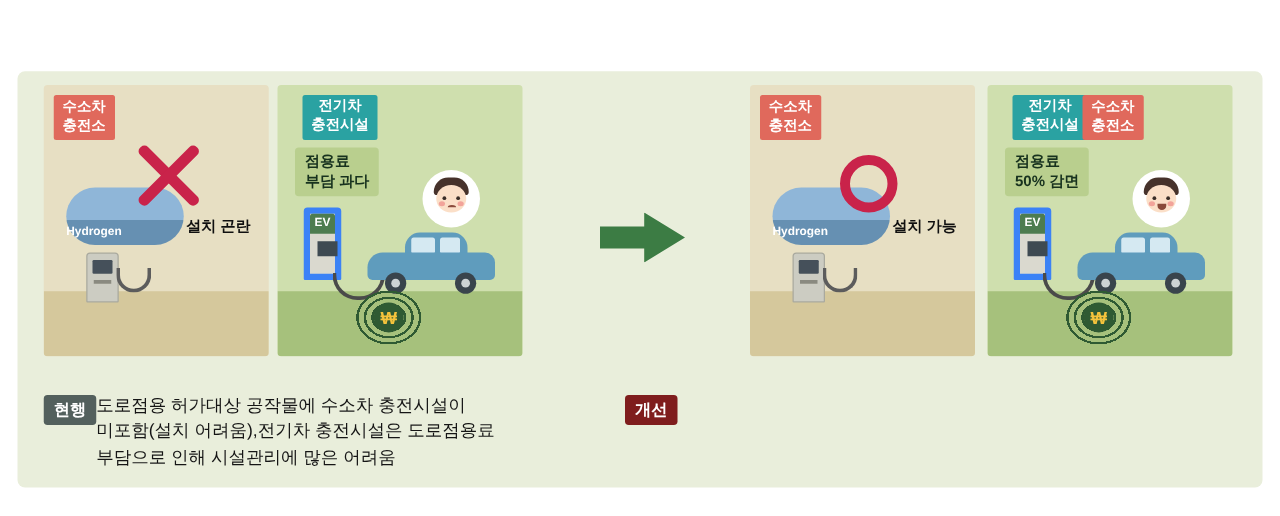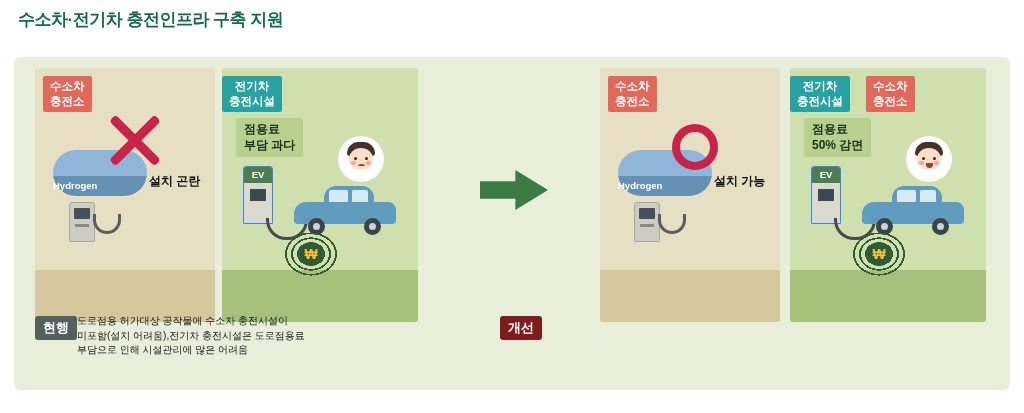--- a/index.html
+++ b/index.html
@@ -4,35 +4,35 @@
 <style>
   * { margin:0; padding:0; box-sizing:border-box; }
   html,body { background:#ffffff; }
   body { font-family:"Liberation Sans", sans-serif; }
   .page { position:relative; width:1024px; height:413px; background:#ffffff; overflow:hidden; }
 
   .title { position:absolute; left:18px; top:8px; font-size:17px; font-weight:bold; color:#156a4f; letter-spacing:-0.5px; }
 
   .board { position:absolute; left:14px; top:57px; width:996px; height:333px; background:#e9eedb; border-radius:6px; }
 
-  .scene { position:absolute; top:11px; height:254px; border-radius:3px; overflow:hidden; }
+  .scene { position:absolute; top:11px; height:217px; border-radius:3px; overflow:hidden; }
   .scene--beige { background:#e7dfc3; }
   .scene--green { background:#cfdfae; }
   #scene-a { left:21px;  width:180px; }
   #scene-b { left:208px; width:196px; }
   #scene-c { left:586px; width:180px; }
   #scene-d { left:776px; width:196px; }
   .ground { position:absolute; left:0; right:0; bottom:0; height:52px; }
   .scene--beige .ground { background:#d5c89c; }
   .scene--green .ground { background:#a6c17c; }
 
   .badge { position:absolute; top:8px; padding:3px 7px; font-size:11.5px; font-weight:bold; line-height:1.3;
            color:#fff; text-align:center; white-space:pre-line; border-radius:2px; }
   .badge--red  { background:#e0695c; left:8px; }
-  .badge--teal { background:#2aa2a2; left:0; }
+  .badge--teal { background:#2aa2a2; left:20px;font-family:Liberation Mono, monospace; }
   .badge--pos2 { left:76px; }
 
   
   .tank { position:absolute; left:18px; top:82px; width:94px; height:46px; border-radius:23px;
           background:linear-gradient(#8fb6d8 0 56%, #6690b2 56% 100%); }
   .tank__label { position:absolute; left:0; right:0; bottom:5px; text-align:left; font-size:9.5px; font-weight:bold; color:#fff; }
   .dispenser { position:absolute; left:34px; top:134px; width:26px; height:40px; background:#ccccc2;
                border:1px solid #a9a99e; border-radius:3px 3px 1px 1px; }
   .dispenser__screen { position:absolute; left:4px; top:5px; width:16px; height:11px; background:#45505a; border-radius:1px; }
   .dispenser__slot { position:absolute; left:5px; top:21px; width:14px; height:3px; background:#8a8a80; }
@@ -45,21 +45,21 @@
   .xmark span:last-child  { transform:rotate(-45deg); }
   .omark { position:absolute; left:72px; top:56px; width:46px; height:46px; border:8px solid #c9234a;
            border-radius:50%; background:transparent; }
 
   .note { position:absolute; left:114px; top:106px; width:64px; font-size:12px; font-weight:bold; color:#101010; line-height:1.2; }
 
   
   .fee-note { position:absolute; left:14px; top:50px; padding:4px 8px; background:#b9cf8e; border-radius:3px;
               font-size:12px; font-weight:bold; color:#17321e; white-space:pre-line; line-height:1.3; }
   .charger { position:absolute; left:21px; top:98px; width:30px; height:58px; background:#dad9cf;
-             border:1px solid #3b82f6; border-radius:3px 3px 1px 1px; }
+             border:5px solid #3b82f6; border-radius:3px 3px 1px 1px; }
   .charger__head { position:absolute; left:0; right:0; top:0; height:16px; background:#4d7c50; color:#fff;
                    font-size:9.5px; font-weight:bold; text-align:center; line-height:16px; border-radius:2px 2px 0 0; }
   .charger__screen { position:absolute; left:6px; top:22px; width:16px; height:12px; background:#3e4a52; }
   .cable { position:absolute; left:44px; top:150px; width:42px; height:22px; border:3px solid #4a4a4a;
            border-top:none; border-radius:0 0 20px 20px; }
 
   .car { position:absolute; left:72px; top:118px; width:102px; height:52px; }
   .car__cabin { position:absolute; left:30px; top:0; width:50px; height:20px; background:#5f9cbd; border-radius:12px 12px 0 0; }
   .car__window { position:absolute; top:4px; height:13px; background:#d5e9f2; border-radius:2px; }
   .car__window--front { left:5px; width:19px; }
@@ -88,29 +88,28 @@
   .face__cheek--l { left:13px; } .face__cheek--r { left:28px; }
   .face__mouth--sad { position:absolute; left:20px; top:28px; width:7px; height:4px; border-top:2px solid #8a4a3a; border-radius:50%; }
   .face__mouth--happy { position:absolute; left:20px; top:27px; width:7px; height:5px; background:#8a4a3a; border-radius:0 0 7px 7px; }
 
   .arrow { position:absolute; left:466px; top:113px; width:68px; height:40px; background:#3c7c44;
            clip-path:polygon(0 28%, 52% 28%, 52% 0, 100% 50%, 52% 100%, 52% 72%, 0 72%); }
 
   .cap-label { position:absolute; top:259px; padding:3px 8px; color:#fff; font-size:13px; font-weight:bold; border-radius:3px; }
   .cap-label--before { left:21px;  background:#53605d; }
   .cap-label--after  { left:486px; background:#7f1d1d; }
-  .cap-text { position:absolute; top:257px; font-size:10px; color:#151515; line-height:1.45; white-space:pre-line; }
+  .cap-text { position:absolute; top:257px; font-size:14px; color:#151515; line-height:1.45; white-space:pre-line; }
   .cap-text--before { left:63px;  width:400px; }
   .cap-text--after  { left:551px; width:440px; }
 </style>
 </head>
 <body>
 
 <div class="page">
-  <div class="title">수소차·전기차 충전인프라 구축 지원</div>
 
   <div class="board">
 
     <div class="scene scene--beige" id="scene-a">
       <div class="ground"></div>
       <div class="badge badge--red">수소차
 충전소</div>
       <div class="tank">
         <span class="tank__label">Hydrogen</span>
       </div>

